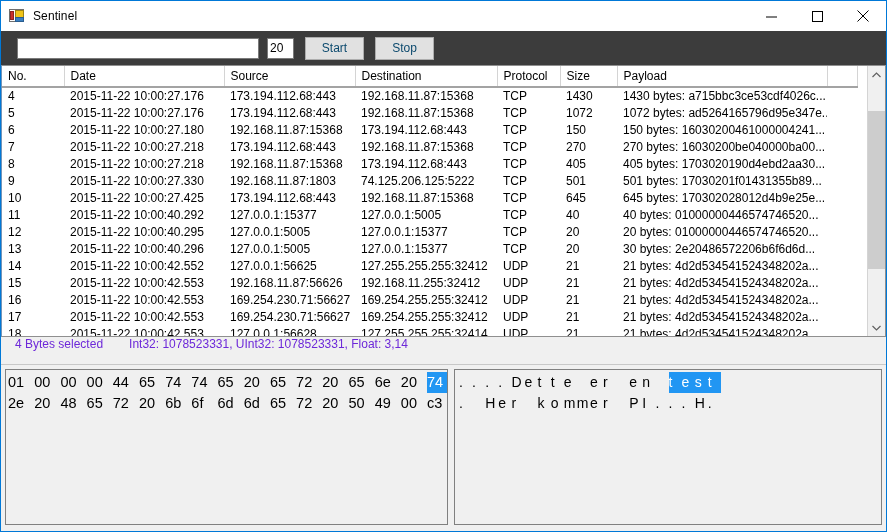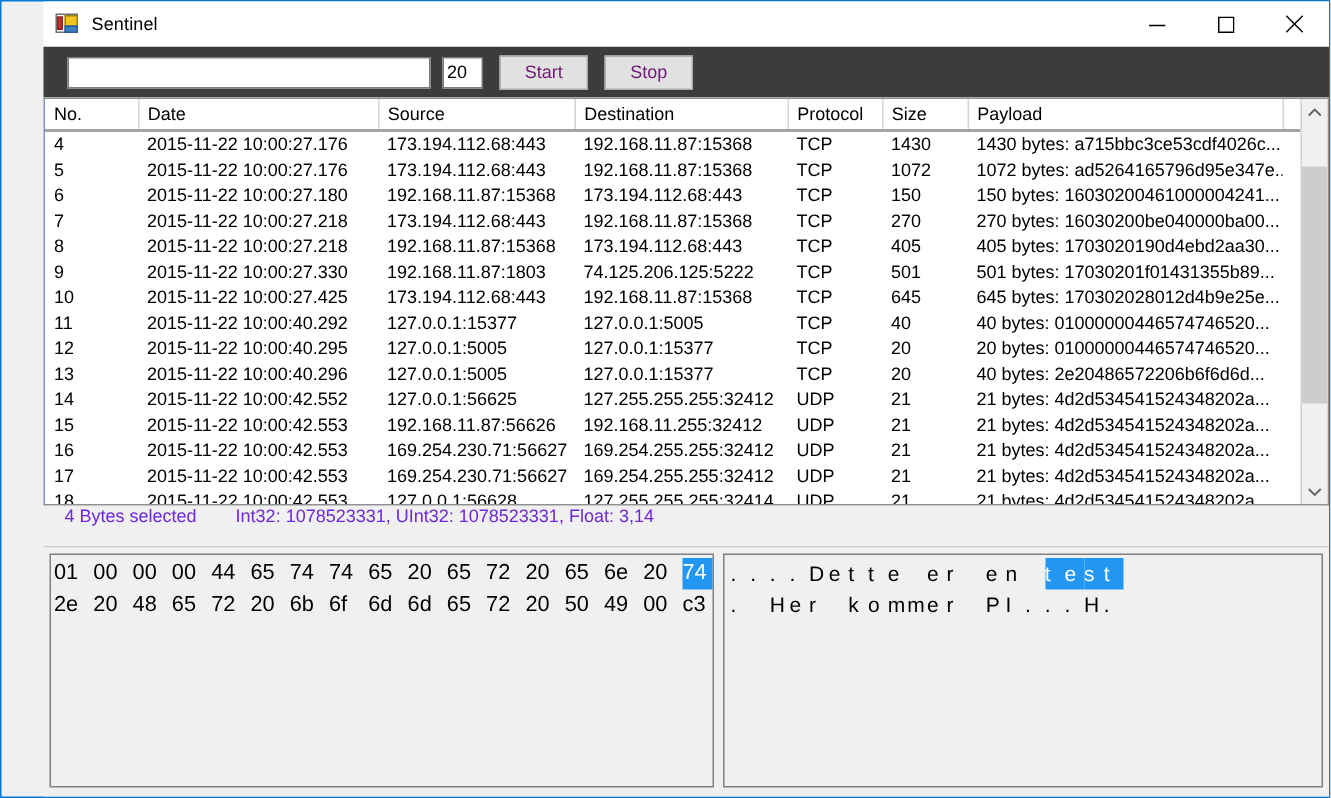--- a/index.html
+++ b/index.html
@@ -18,21 +18,20 @@
 
   .window {
     position: relative;
     width: 887px;
     height: 532px;
     box-sizing: border-box;
     border: 1px solid #0078d7;
     background: #f0f0f0;
     display: flex;
     flex-direction: column;
-    padding-left: 28px;
   }
 
   
   .titlebar {
     height: 30px;
     min-height: 30px;
     background: #ffffff;
     display: flex;
     align-items: center;
     position: relative;
@@ -160,21 +159,21 @@
   }
   .tb-button {
     width: 59px;
     height: 23px;
     margin-left: 11px;
     background: #e1e1e1;
     border: 1px solid #adadad;
     box-sizing: border-box;
     font-family: "Liberation Sans", sans-serif;
     font-size: 12px;
-    color: #701a75;
+    color: #0c4a6e;
     cursor: default;
     padding: 0;
     line-height: 21px;
   }
 
   
   .grid-wrap {
     flex: 0 0 auto;
     height: 272px;
     background: #ffffff;
@@ -489,21 +488,21 @@
                 <td class="c-pay">20 bytes: 01000000446574746520...</td>
                 <td class="c-fill"></td>
               </tr>
               <tr>
                 <td class="c-no">13</td>
                 <td class="c-date">2015-11-22 10:00:40.296</td>
                 <td class="c-src">127.0.0.1:5005</td>
                 <td class="c-dst">127.0.0.1:15377</td>
                 <td class="c-proto">TCP</td>
                 <td class="c-size">20</td>
-                <td class="c-pay">40 bytes: 2e20486572206b6f6d6d...</td>
+                <td class="c-pay">30 bytes: 2e20486572206b6f6d6d...</td>
                 <td class="c-fill"></td>
               </tr>
               <tr>
                 <td class="c-no">14</td>
                 <td class="c-date">2015-11-22 10:00:42.552</td>
                 <td class="c-src">127.0.0.1:56625</td>
                 <td class="c-dst">127.255.255.255:32412</td>
                 <td class="c-proto">UDP</td>
                 <td class="c-size">21</td>
                 <td class="c-pay">21 bytes: 4d2d534541524348202a...</td>

